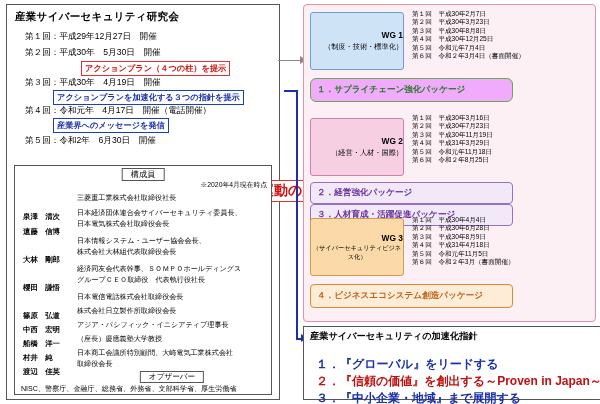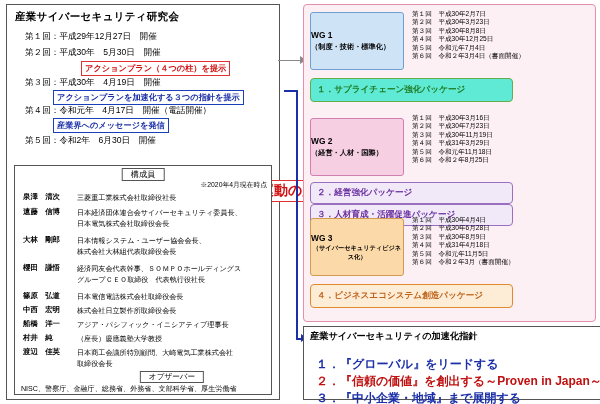--- a/index.html
+++ b/index.html
@@ -50,48 +50,48 @@
   .members{
     position:absolute;left:7px;top:160px;width:256px;height:228px;
     border:1px solid #555;background:#fff;
   }
   .members-head{
     position:absolute;left:50%;transform:translateX(-50%);top:2px;
     border:1px solid #555;font-size:8.2px;padding:0px 8px;background:#fff;
   }
   .members-note{position:absolute;right:4px;top:14px;font-size:6.8px;}
   .mrow{position:absolute;font-size:7.1px;white-space:nowrap;}
-  .mname{position:absolute;font-size:7.4px;font-weight:bold;white-space:nowrap;}
+  .mname{position:absolute;font-size:7.4px;font-weight:bold;white-space:nowrap;margin-top:20px;}
   .obs-head{
     position:absolute;left:50%;transform:translateX(-50%);
     border:1px solid #555;font-size:7.6px;padding:0 8px;background:#fff;margin-left:29px;
   }
   .obs-text{position:absolute;font-size:7.1px;white-space:nowrap;}
 
   
   .wg-area{
     position:absolute;left:303px;top:4px;width:291px;height:316px;
     border:1px solid #e58fa8;border-radius:4px;background:#fdf0f4;
   }
   .wg-box{
     position:absolute;border:1px solid #888;border-radius:3px;
-    display:flex;flex-direction:column;align-items:flex-start;justify-content:center;
+    display:flex;flex-direction:column;align-items:flex-end;justify-content:center;
     text-align:center;font-size:8.4px;font-weight:bold;line-height:1.35;
   }
   .wg1{left:310px;top:12px;width:92px;height:56px;background:#cfe3f7;border-color:#6f9fd0;}
   .wg2{left:310px;top:118px;width:92px;height:56px;background:#f6cfe3;border-color:#d07fae;}
   .wg3{left:310px;top:218px;width:92px;height:56px;background:#fbd9a8;border-color:#d09c4f;}
-  .wg-sub{font-size:7.2px;font-weight:bold;}
+  .wg-sub{font-size:7.2px;font-weight:normal;}
 
   .pkg{
     position:absolute;border:1px solid #6aa84f;border-radius:4px;background:#e7f4e0;
     font-size:8.6px;color:#1e7a1e;font-weight:bold;
     display:flex;align-items:center;padding-left:6px;white-space:nowrap;
   }
-  .pkg-green{left:310px;top:78px;width:195px;height:22px;border-color:#67ab4c;background:#5eead4;color:#1f7a20;}
+  .pkg-green{left:310px;top:78px;width:195px;height:22px;border-color:#67ab4c;background:#f0abfc;color:#1f7a20;border-radius:6px;}
   .pkg-purple1{left:310px;top:182px;width:195px;height:20px;border-color:#9a6fc0;background:#f1e9f8;color:#6a2fa0;}
   .pkg-purple2{left:310px;top:204px;width:195px;height:20px;border-color:#9a6fc0;background:#f1e9f8;color:#6a2fa0;}
   .pkg-orange{left:310px;top:284px;width:195px;height:22px;border-color:#e08a2e;background:#fdecd6;color:#c0631a;}
 
   .dates{
     position:absolute;font-size:6.6px;line-height:1.28;white-space:pre;
   }
   .d1{left:412px;top:10px;}
   .d2{left:412px;top:114px;}
   .d3{left:412px;top:216px;}

